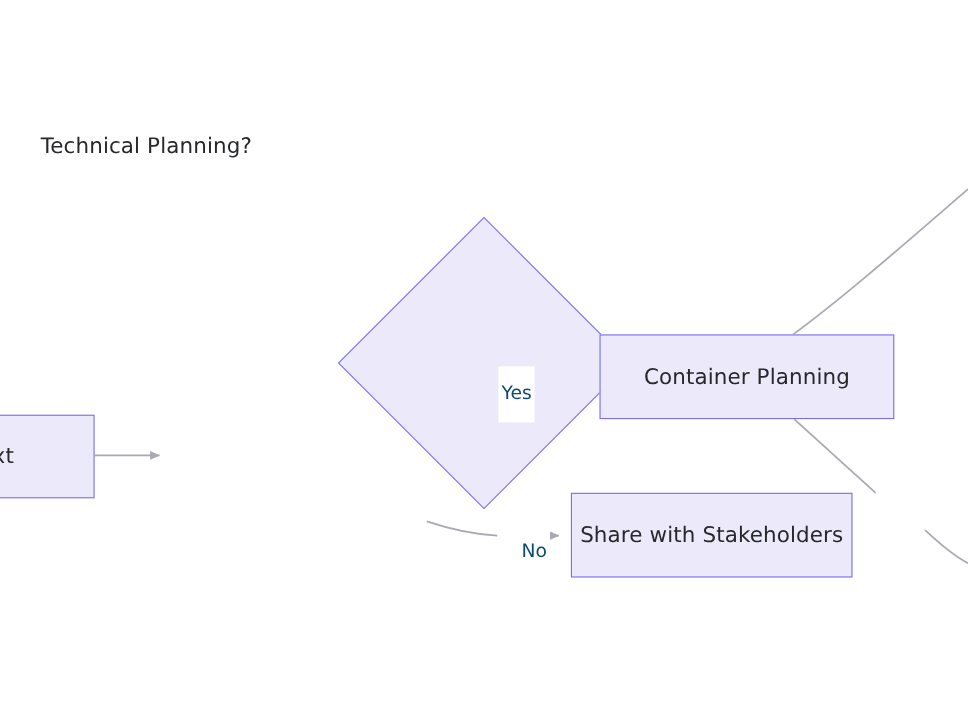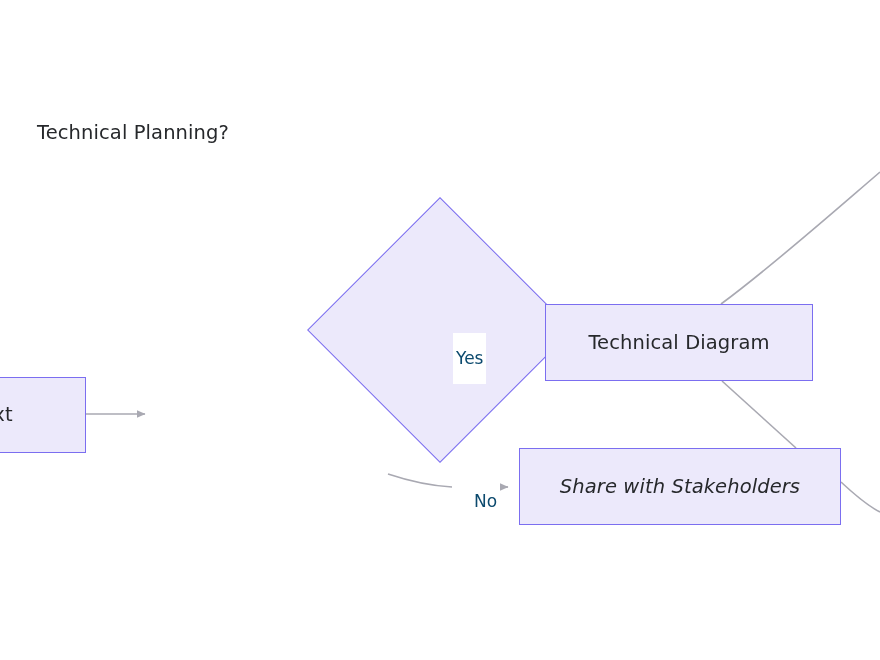--- a/index.html
+++ b/index.html
@@ -48,23 +48,22 @@
   }
   #node-container-diagram {
     left: 545px;
     top: 304px;
     width: 268px;
     height: 77px;
   }
   #node-share-stakeholders {
     left: 519px;
     top: 448px;
-    width: 322px;
+    width: 256px;
     height: 77px;
-    font-style: italic;
   }
   
   #node-decision {
     left: 155px;
     top: 281px;
     width: 266px;
     height: 266px;
     background: transparent;
     border: none;
     display: block;
@@ -144,21 +143,21 @@
   </div>
 
   <div id="node-decision">
     <div class="diamond-shape"></div>
     <div class="diamond-label">
       <span class="node-label">Technical Planning?</span>
     </div>
   </div>
 
   <div class="node" id="node-container-diagram">
-    <span class="node-label">Technical Diagram</span>
+    <span class="node-label">Container Planning</span>
   </div>
 
   <div class="node" id="node-share-stakeholders">
     <span class="node-label">Share with Stakeholders</span>
   </div>
 
   <span class="edge-label" id="edge-label-yes">Yes</span>
   <span class="edge-label" id="edge-label-no">No</span>
 
 </div>

